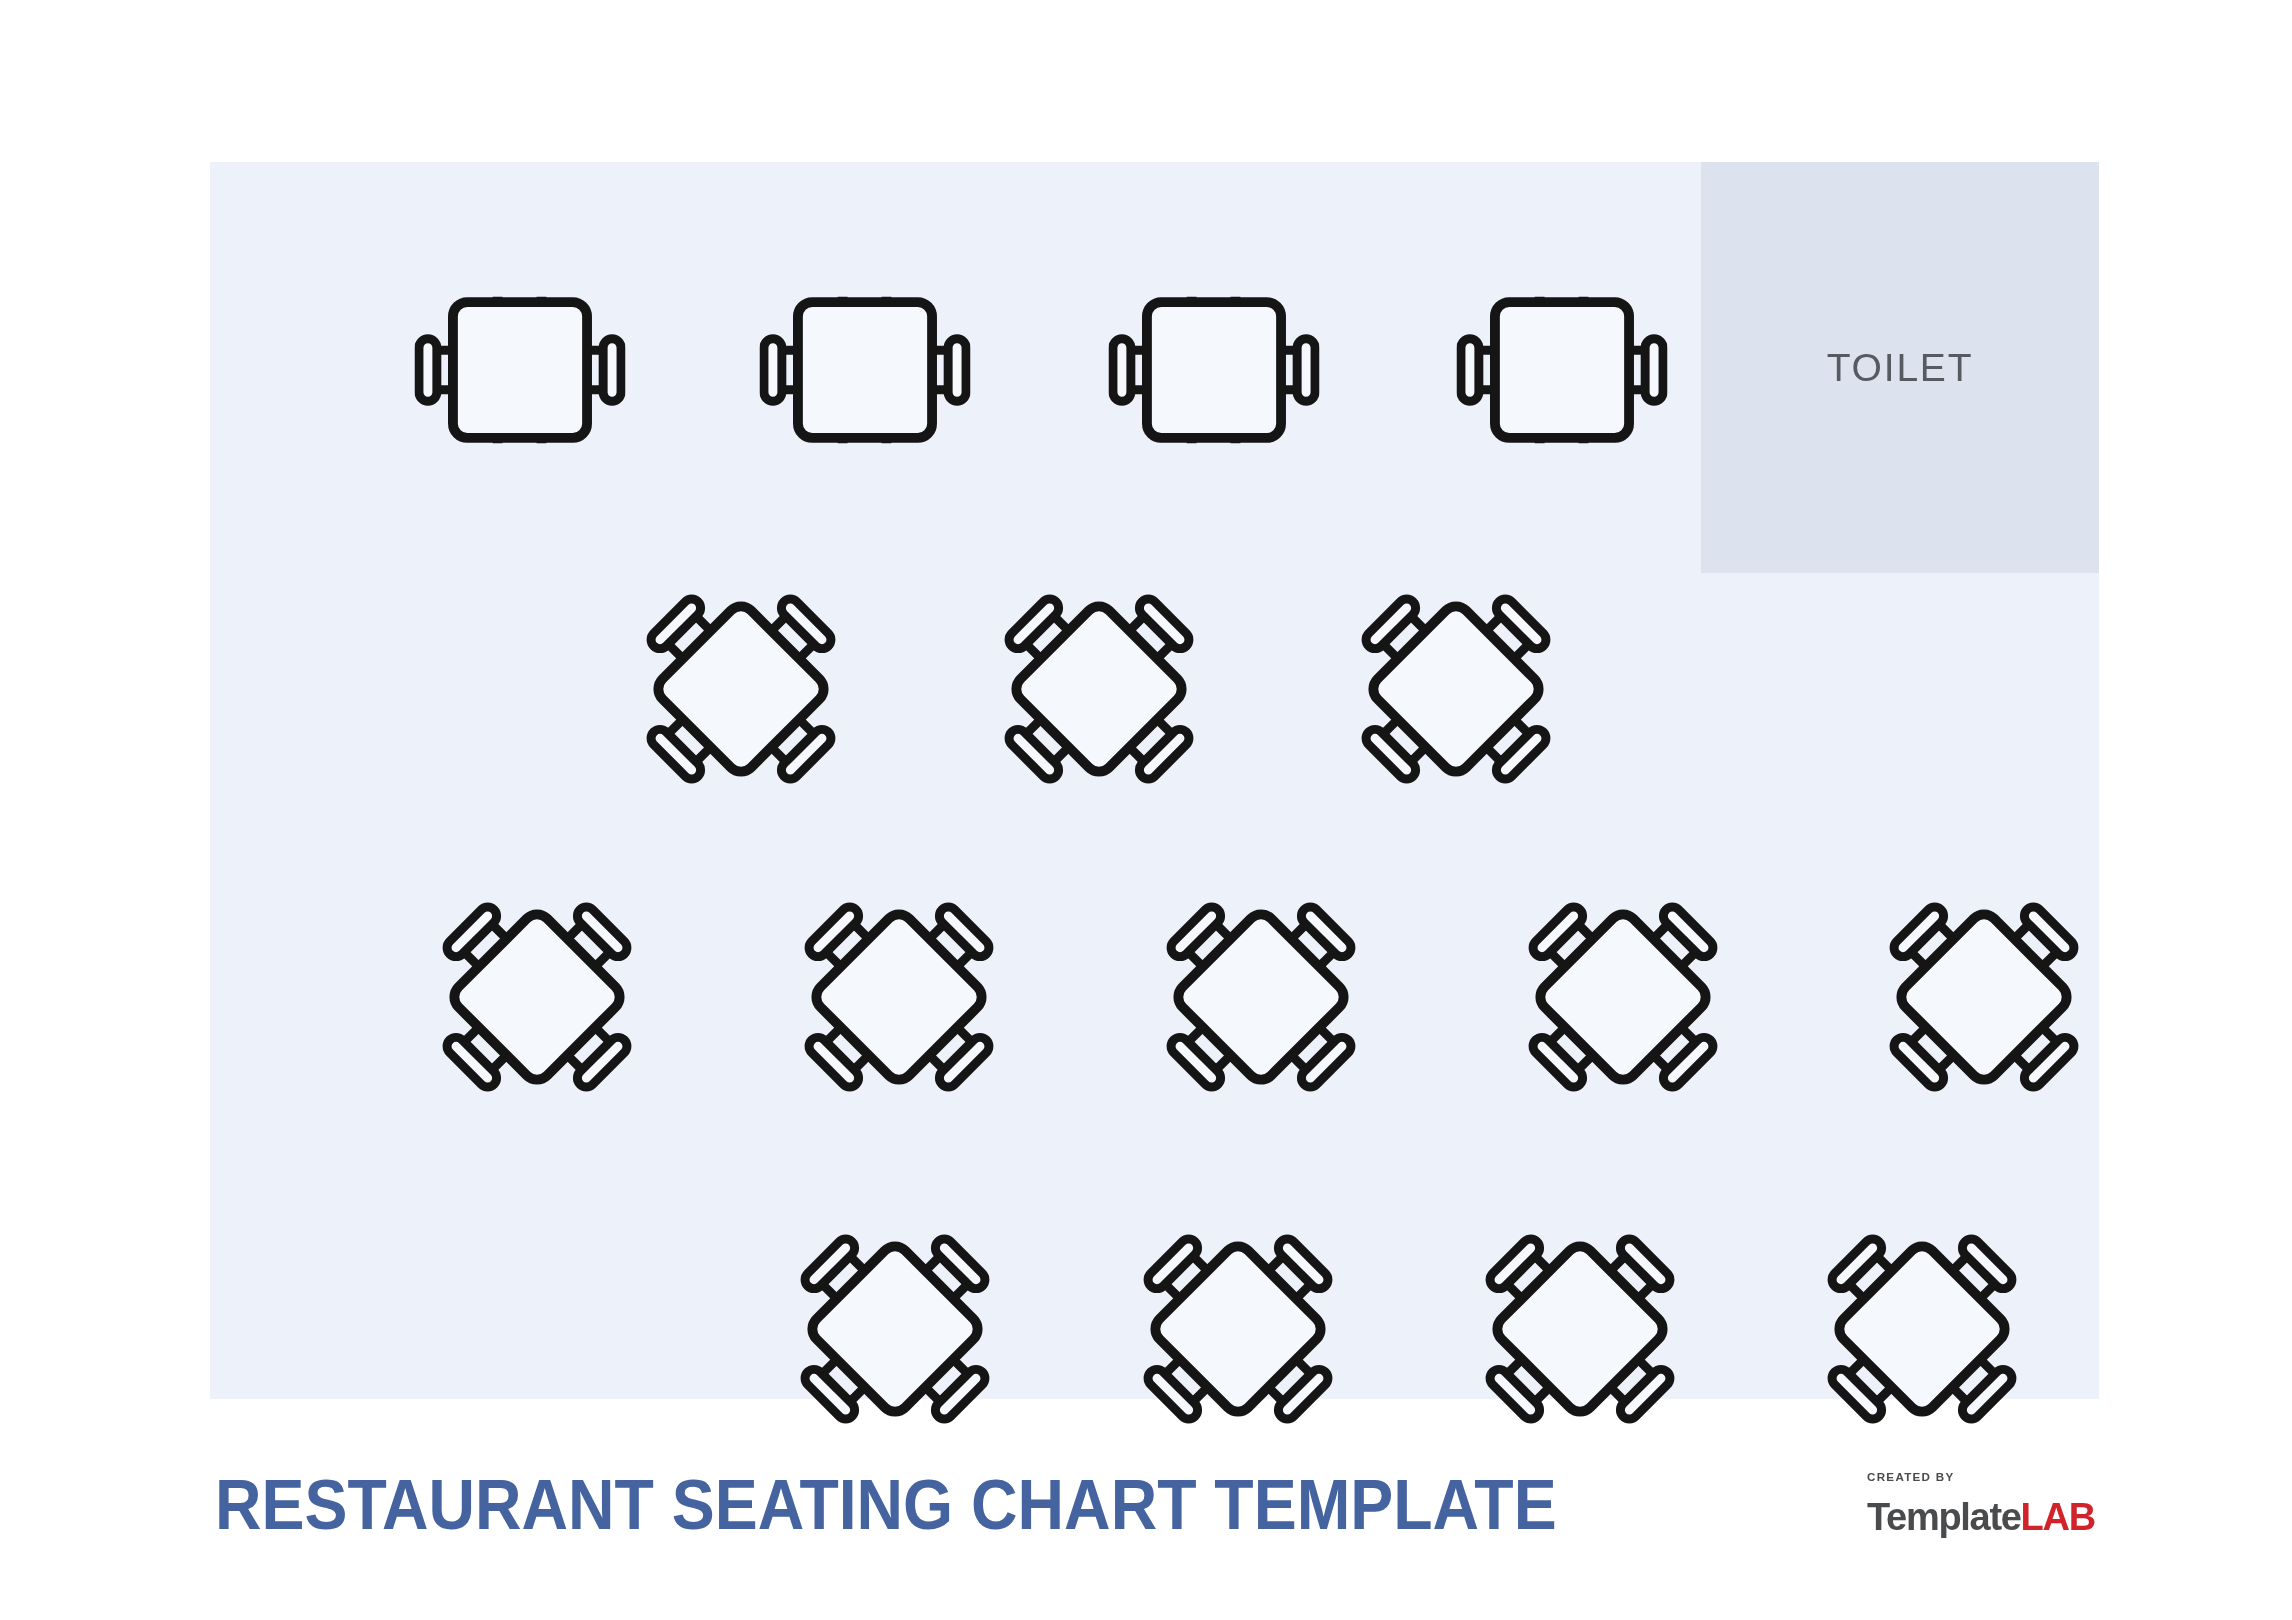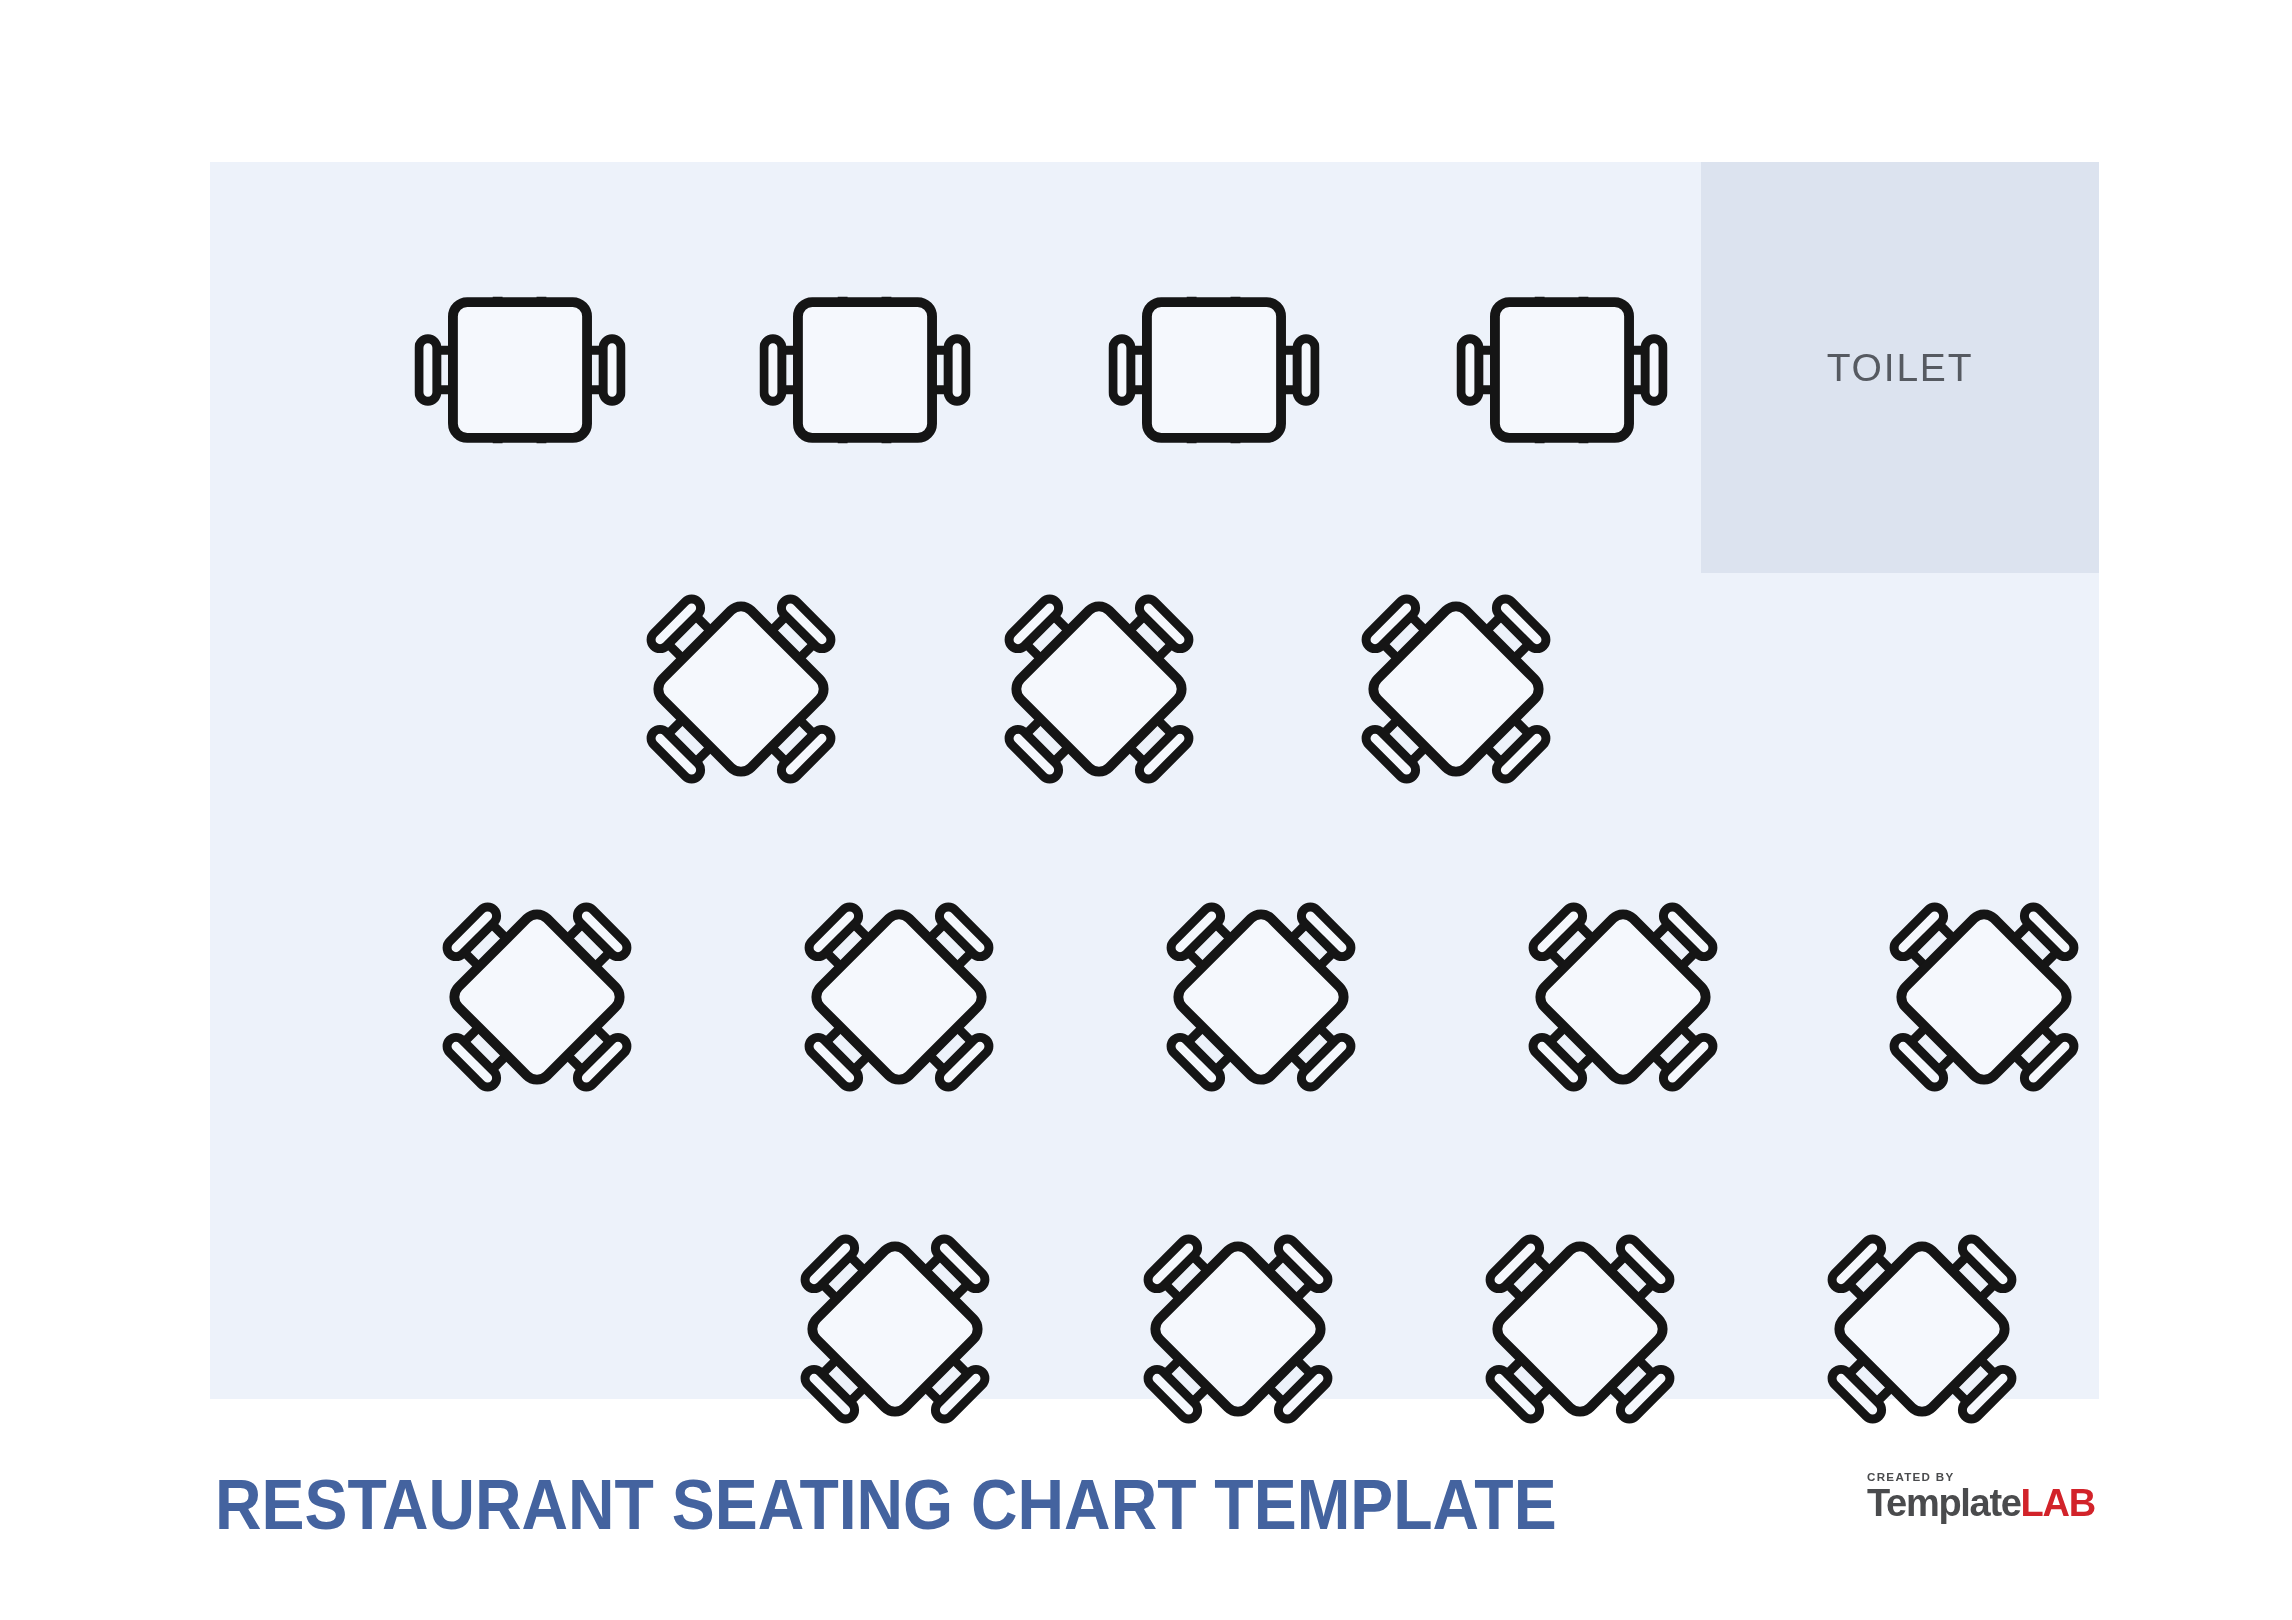--- a/index.html
+++ b/index.html
@@ -29,21 +29,21 @@
   .nub{stroke:var(--line);stroke-width:11;fill:none;}
   .door{position:absolute;left:260px;top:1169px;width:269px;height:233px;}
   .door svg{display:block;overflow:visible;}
   .door-leaf{fill:var(--table-fill);stroke:var(--line);stroke-width:9;}
   .door-line{stroke:var(--line);stroke-width:10;stroke-linecap:round;fill:none;}
   .door-arc{stroke:var(--line);stroke-width:9;fill:none;stroke-dasharray:0.5 21;stroke-linecap:round;}
   .door-label{font-size:44px;letter-spacing:3px;fill:var(--door-text);font-family:"Liberation Sans",sans-serif;}
   .page-title{position:absolute;left:215px;top:1470px;font-size:70px;font-weight:700;line-height:1;
               color:var(--title-color);white-space:nowrap;transform:scaleX(0.92);transform-origin:left center;}
   .logo{position:absolute;left:1867px;top:1471px;line-height:1;}
-  .created-by{font-size:11.6px;font-weight:700;letter-spacing:1.3px;color:var(--logo-dark);margin-bottom:1px;}
+  .created-by{font-size:11.6px;font-weight:700;letter-spacing:1.3px;color:var(--logo-dark);margin-bottom:15px;}
   .brand{font-size:38px;font-weight:700;letter-spacing:-1.3px;white-space:nowrap;}
   .brand .t{color:var(--logo-dark);}
   .brand .lab{color:var(--logo-red);}
 </style>
 </head>
 <body>
 
 <svg width="0" height="0" style="position:absolute" aria-hidden="true">
   <defs>
     <g id="chair-left">

